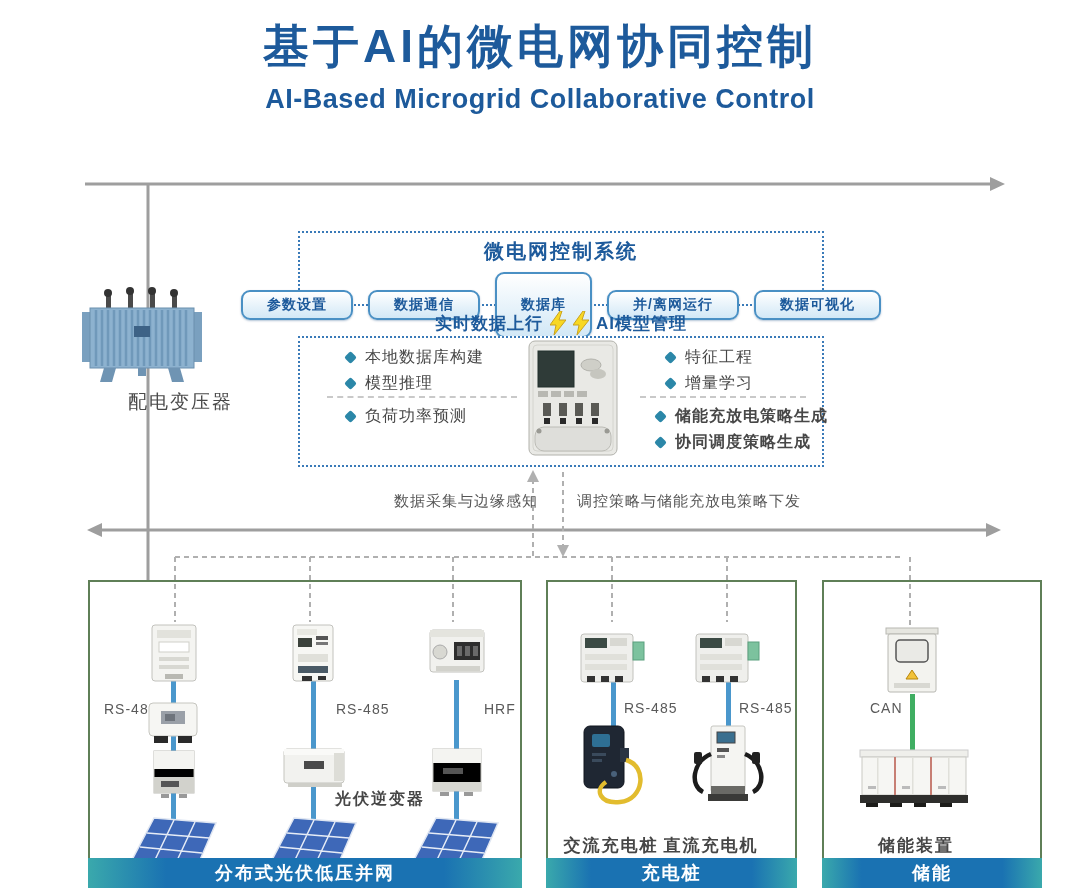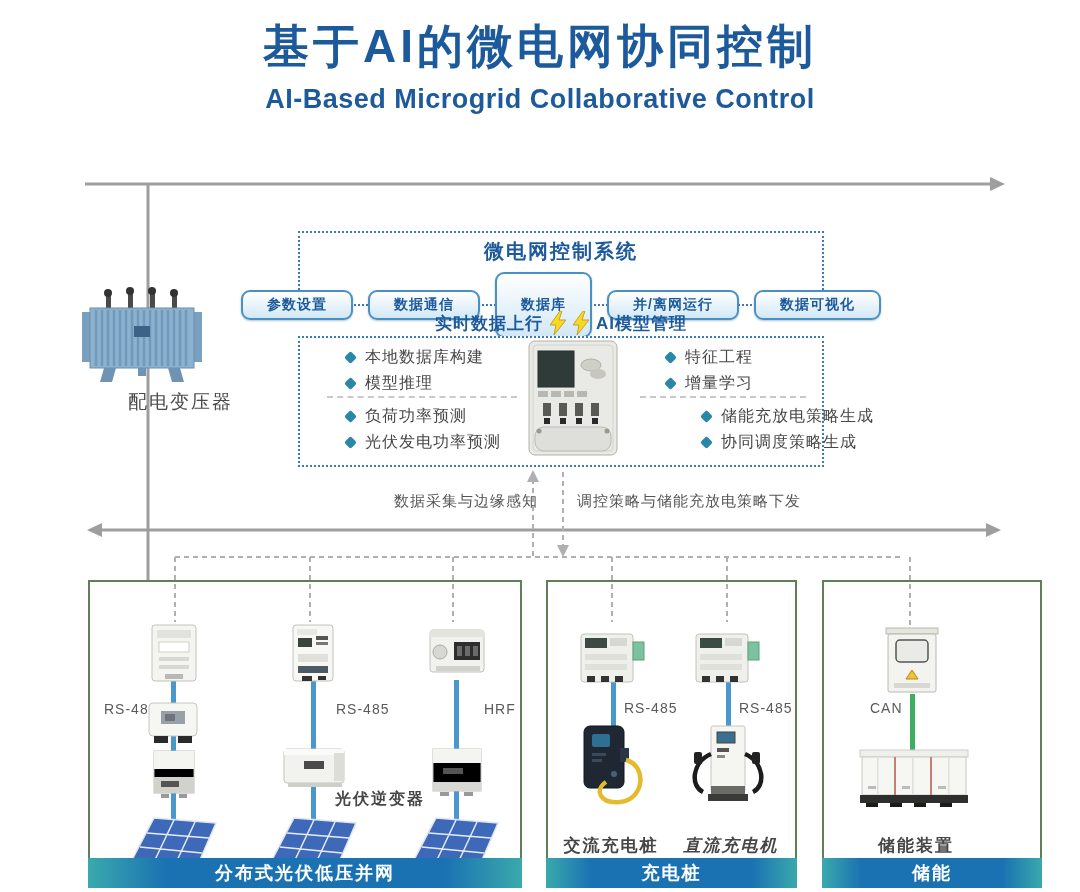--- a/index.html
+++ b/index.html
@@ -38,21 +38,21 @@
     font-size: 17px; font-weight: bold; color: #1d5a9b; letter-spacing: 1px; }
 
   .feature-list { position: absolute; z-index: 6; }
   .feature-item { display: flex; align-items: center; gap: 10px; height: 26px;
     font-size: 16px; color: #474747; letter-spacing: 1px; }
   .diamond { width: 9px; height: 9px; background: #2b87a8; transform: rotate(45deg);
     border-radius: 2px; flex: none; }
   .list-left-top { left: 346px; top: 344px; }
   .list-left-bottom { left: 346px; top: 403px; }
   .list-right-top { left: 666px; top: 344px; }
-  .list-right-bottom { left: 702px; top: 403px; }
+  .list-right-bottom { left: 656px; top: 403px; font-weight: bold; }
   .divider-dash { position: absolute; border-top: 2px dashed #c9c9c9; z-index: 6; }
   .divider-left { left: 327px; top: 396px; width: 190px; }
   .divider-right { left: 640px; top: 396px; width: 166px; }
 
   .edge-device { position: absolute; left: 527px; top: 339px; z-index: 10; }
 
   .flow-label { position: absolute; font-size: 15px; color: #555; letter-spacing: 1px; z-index: 6; }
   .flow-collect { left: 394px; top: 492px; }
   .flow-dispatch { left: 577px; top: 492px; }
 
@@ -162,24 +162,20 @@
     <div class="feature-item">
       <span class="diamond"></span>
       <span>模型推理</span>
     </div>
   </div>
   <div class="divider-dash divider-left"></div>
   <div class="feature-list list-left-bottom">
     <div class="feature-item">
       <span class="diamond"></span>
       <span>负荷功率预测</span>
-    </div>
-    <div class="feature-item">
-      <span class="diamond"></span>
-      <span>光伏发电功率预测</span>
     </div>
   </div>
 
   <div class="feature-list list-right-top">
     <div class="feature-item">
       <span class="diamond"></span>
       <span>特征工程</span>
     </div>
     <div class="feature-item">
       <span class="diamond"></span>
@@ -354,21 +350,21 @@
       <rect x="31" y="8" width="18" height="11" fill="#3a6f8f" stroke="#444"></rect>
       <rect x="31" y="24" width="12" height="4" fill="#555"></rect>
       <rect x="31" y="31" width="8" height="3" fill="#888"></rect>
       <path d="M25 30 C6 38 4 62 17 68" stroke="#1c1c1c" stroke-width="4.5" fill="none"></path>
       <path d="M59 30 C78 38 80 62 67 68" stroke="#1c1c1c" stroke-width="4.5" fill="none"></path>
       <rect x="8" y="28" width="8" height="12" rx="2" fill="#222"></rect>
       <rect x="66" y="28" width="8" height="12" rx="2" fill="#222"></rect>
       <rect x="25" y="62" width="34" height="8" fill="#6a6a66"></rect>
       <rect x="22" y="70" width="40" height="7" fill="#3a3a38"></rect>
     </svg>
-    <div class="device-label" style="left:134px; top:252px; width:98px;font-style:italic;">直流充电机</div>
+    <div class="device-label" style="left:114px; top:252px; width:98px;">直流充电机</div>
 
     <div class="section-title-bar">充电桩</div>
   </div>
 
   <div class="section-box storage-box">
     <div class="conn-green" style="left:86px; top:112px; height:58px;"></div>
     <svg class="device" style="left:60px; top:44px;" width="56" height="70">
       <rect x="2" y="2" width="52" height="6" fill="#e6e6e0" stroke="#b8b8b2"></rect>
       <rect x="4" y="8" width="48" height="58" rx="2" fill="#f3f3ef" stroke="#b8b8b2"></rect>
       <rect x="12" y="14" width="32" height="22" rx="4" fill="#eaeae6" stroke="#555" stroke-width="1.5"></rect>

